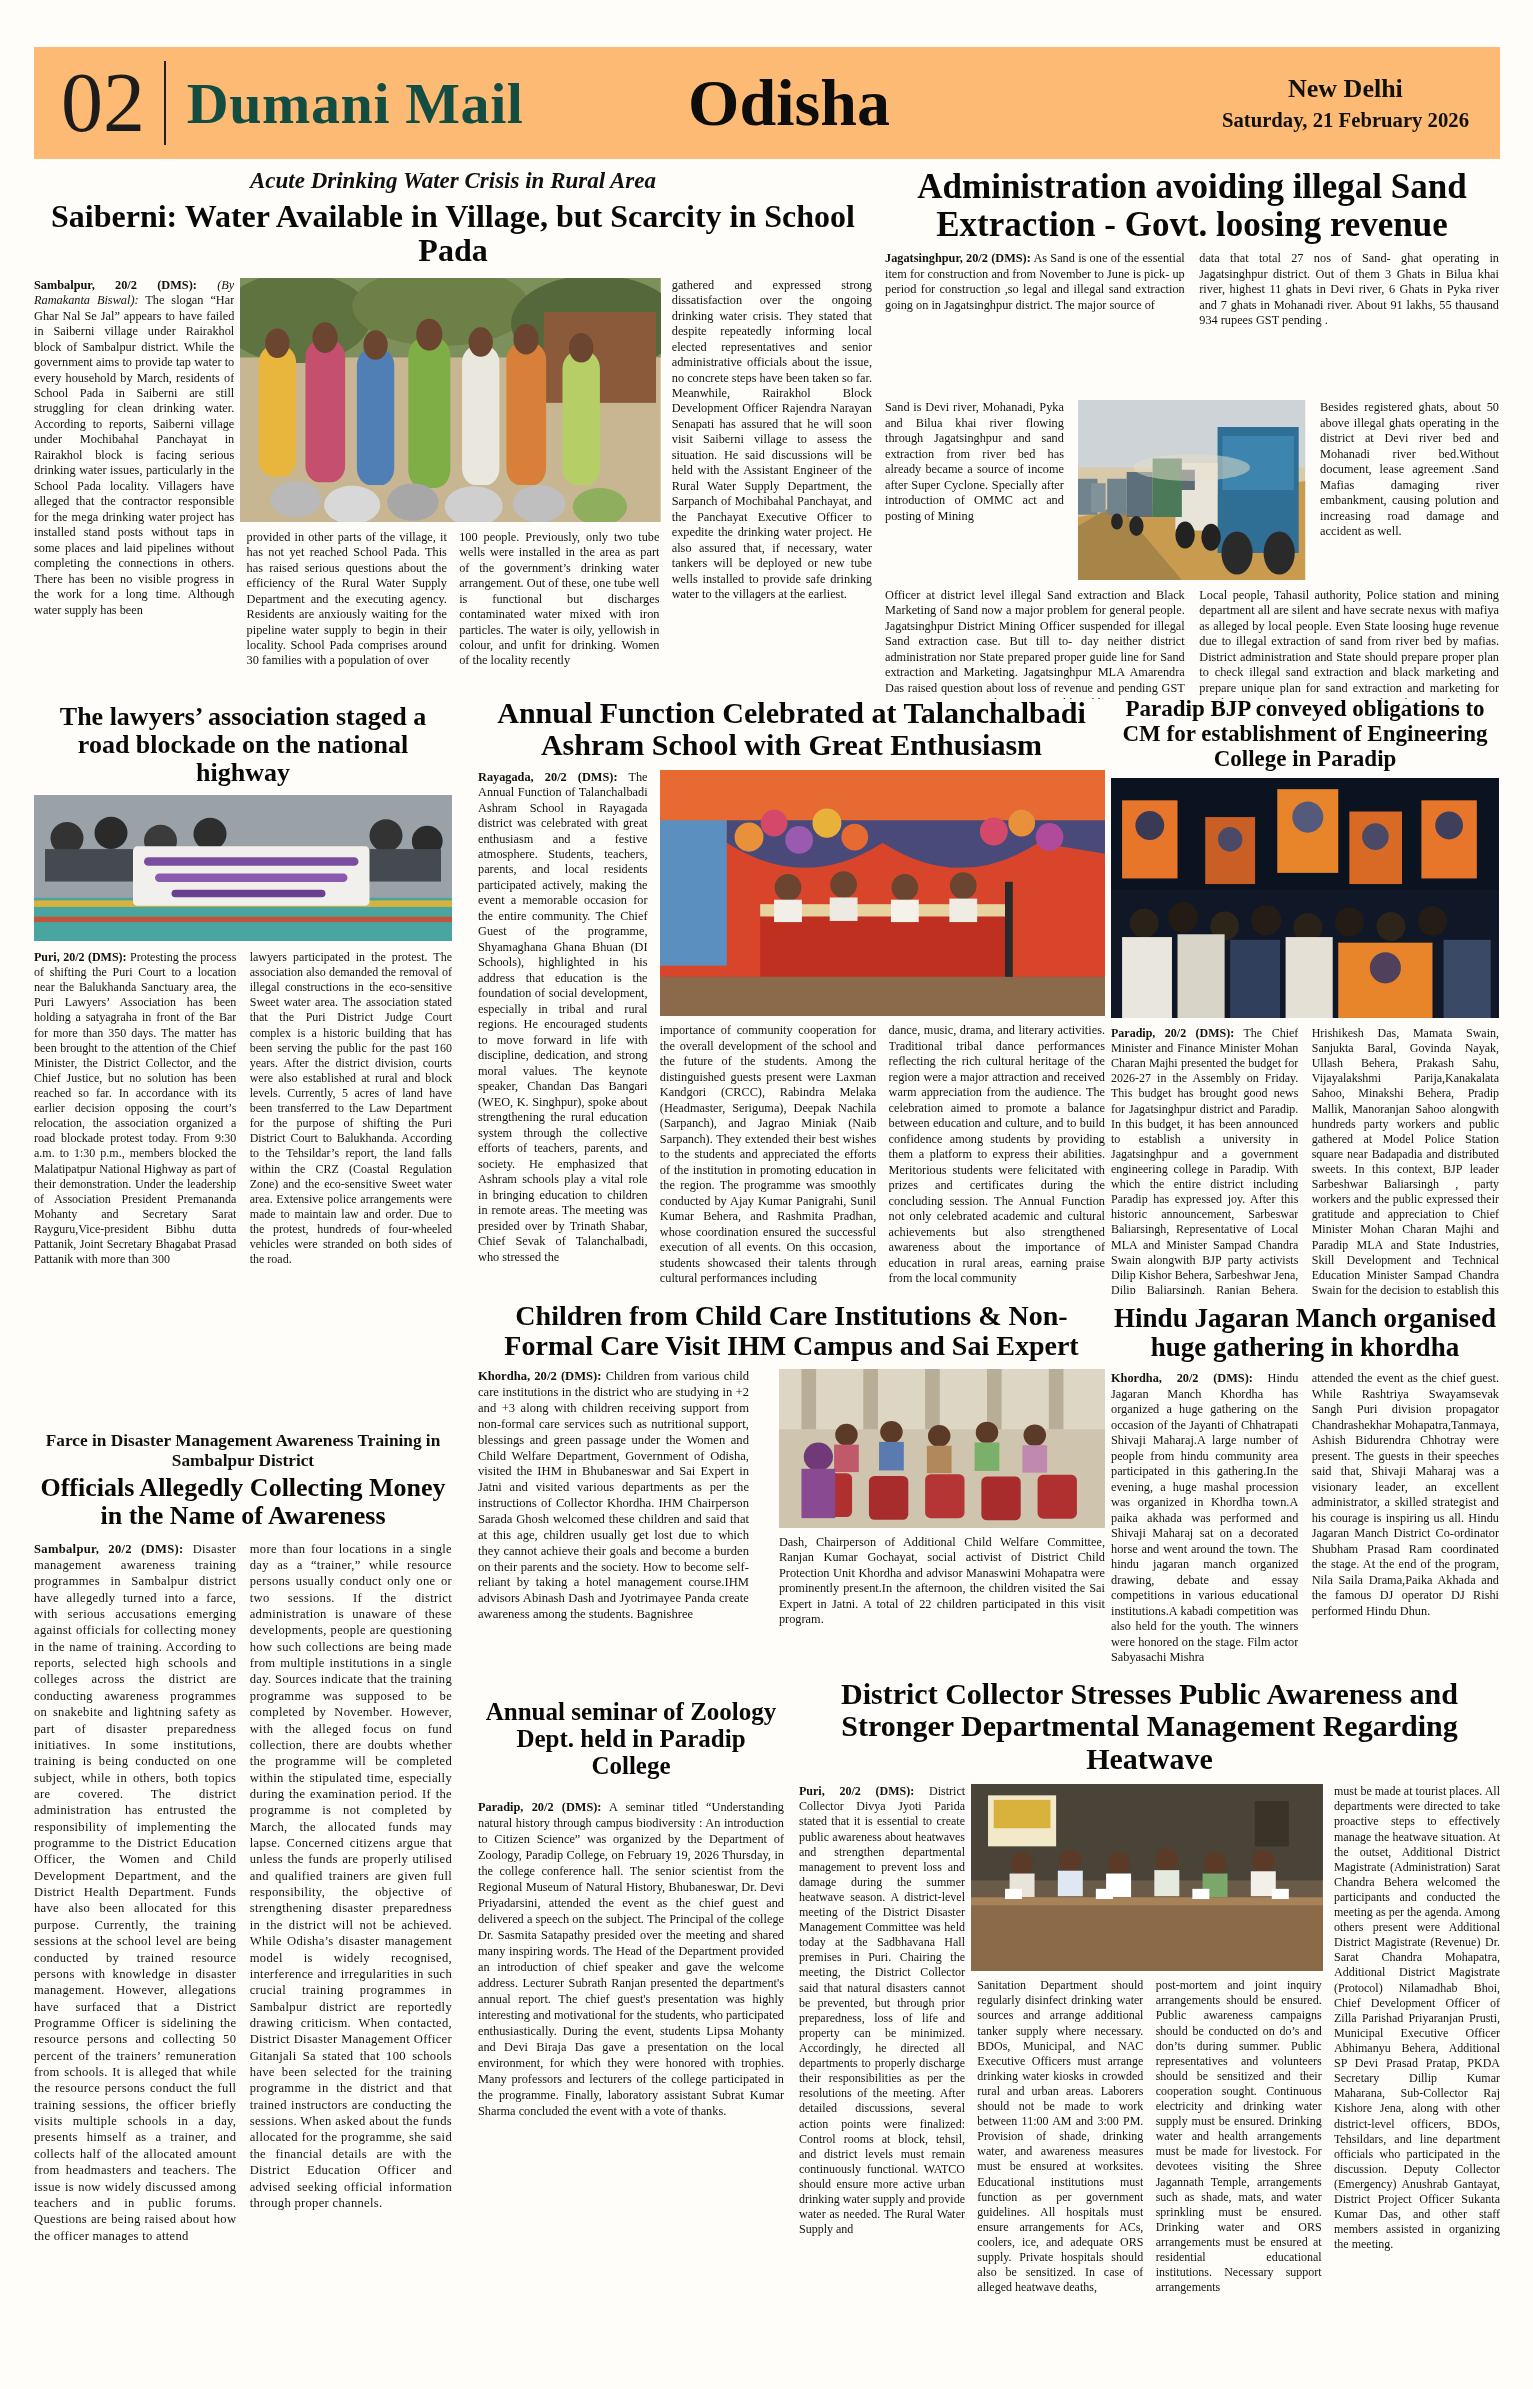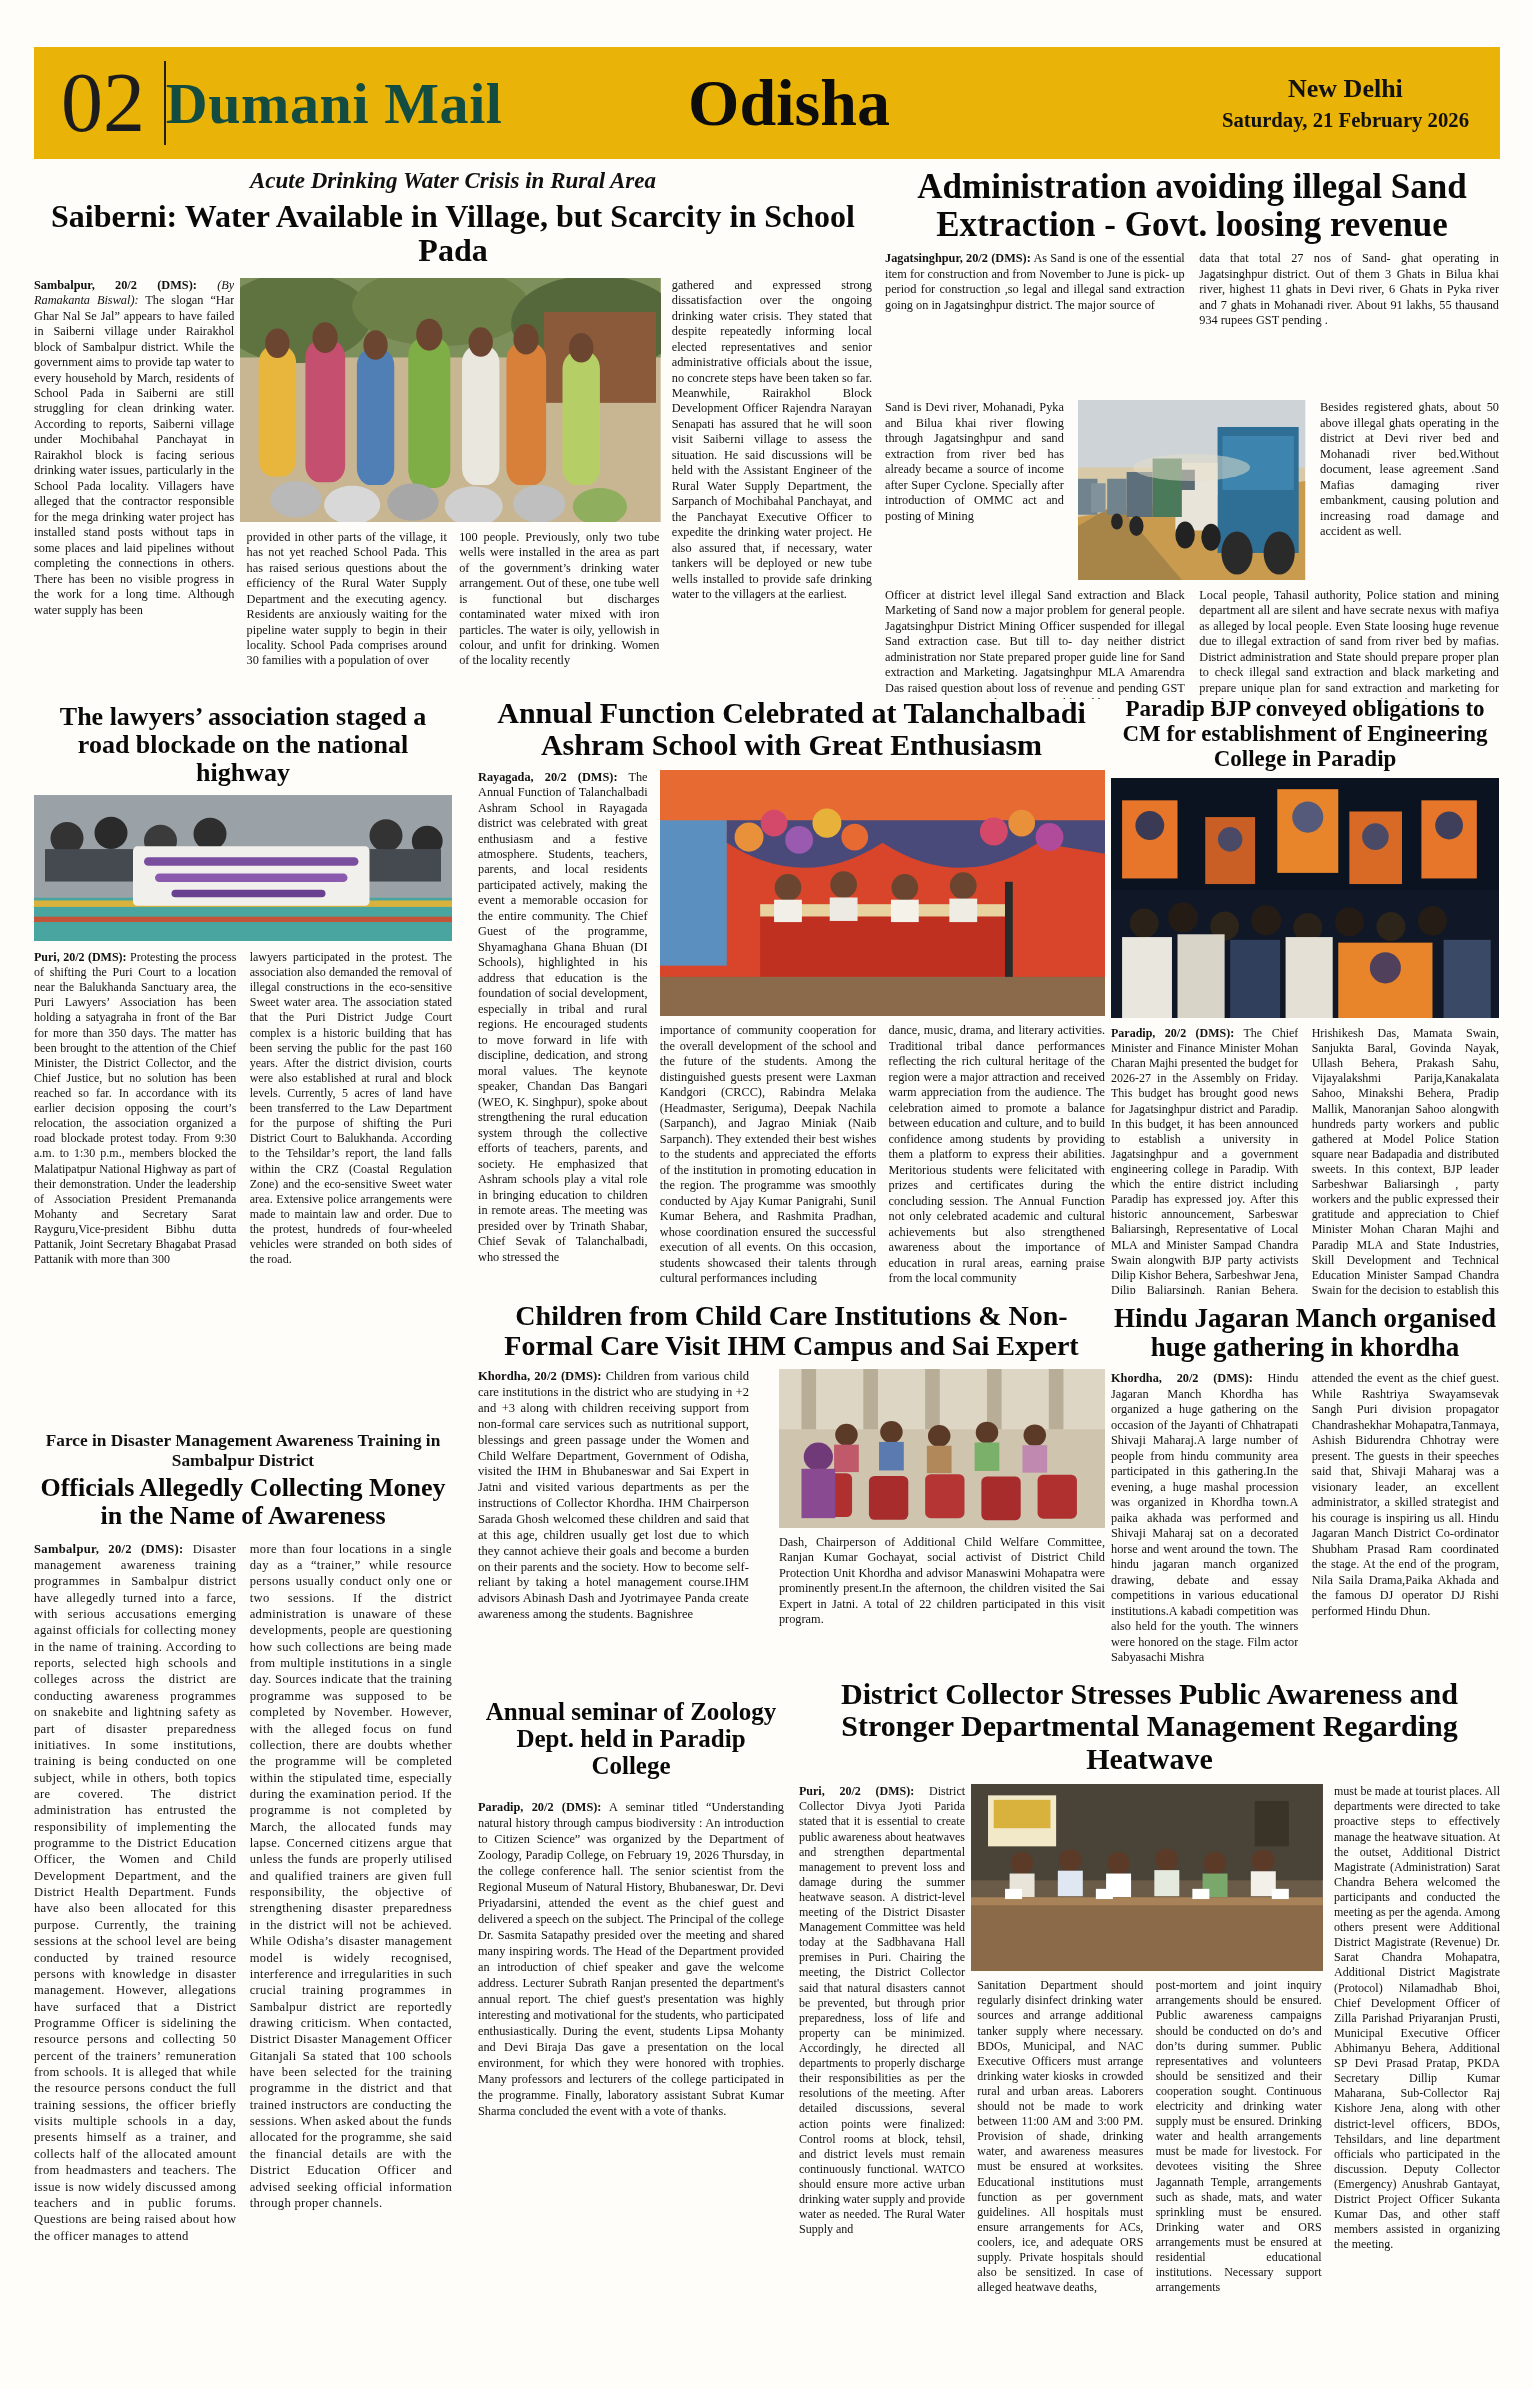--- a/index.html
+++ b/index.html
@@ -1,23 +1,23 @@
 <!DOCTYPE html>
 <html style="font-size:9px"><head>
 <meta charset="utf-8">
 <style>
   html,body{margin:0;padding:0;background:#e9e9e9;}
   .page{position:relative;width:1533px;height:2389px;background:#fffdf9;
         font-family:"Liberation Serif","DejaVu Serif",serif;color:#111;overflow:hidden;}
   
   .masthead{position:absolute;left:34px;top:47px;width:1466px;height:112px;
-            background:#eab308;display:flex;align-items:center;}
+            background:#fdba74;display:flex;align-items:center;}
   .pageno{font-size:84px;font-weight:400;color:#1c1c1c;padding:0 19px 0 27px;line-height:1;}
   .mast-div{width:1.7px;height:84px;background:#222;}
-  .brand{font-size:58px;font-weight:bold;color:#134d42;letter-spacing:0.6px;}
+  .brand{font-size:58px;font-weight:bold;color:#134d42;padding-left:21px;letter-spacing:0.6px;}
   .edition{position:absolute;left:0;right:0;text-align:center;font-size:66px;font-weight:bold;color:#0d0d0d;padding-left:44px;}
   .mast-right{margin-left:auto;text-align:center;padding-right:31px;z-index:2;}
   .mast-city{font-size:26px;font-weight:bold;}
   .mast-date{font-size:20.7px;font-weight:bold;margin-top:4.5px;}
   
   .art{position:absolute;overflow:hidden;}
   .kicker{text-align:center;font-weight:bold;font-size:22.3px;}
   .hl{text-align:center;font-weight:bold;color:#090909;line-height:1.08;}
   .body-cols{display:flex;gap:13.4px;}
   .col{flex:1;font-size:12.3px;line-height:1.26;text-align:justify;overflow:hidden;}

